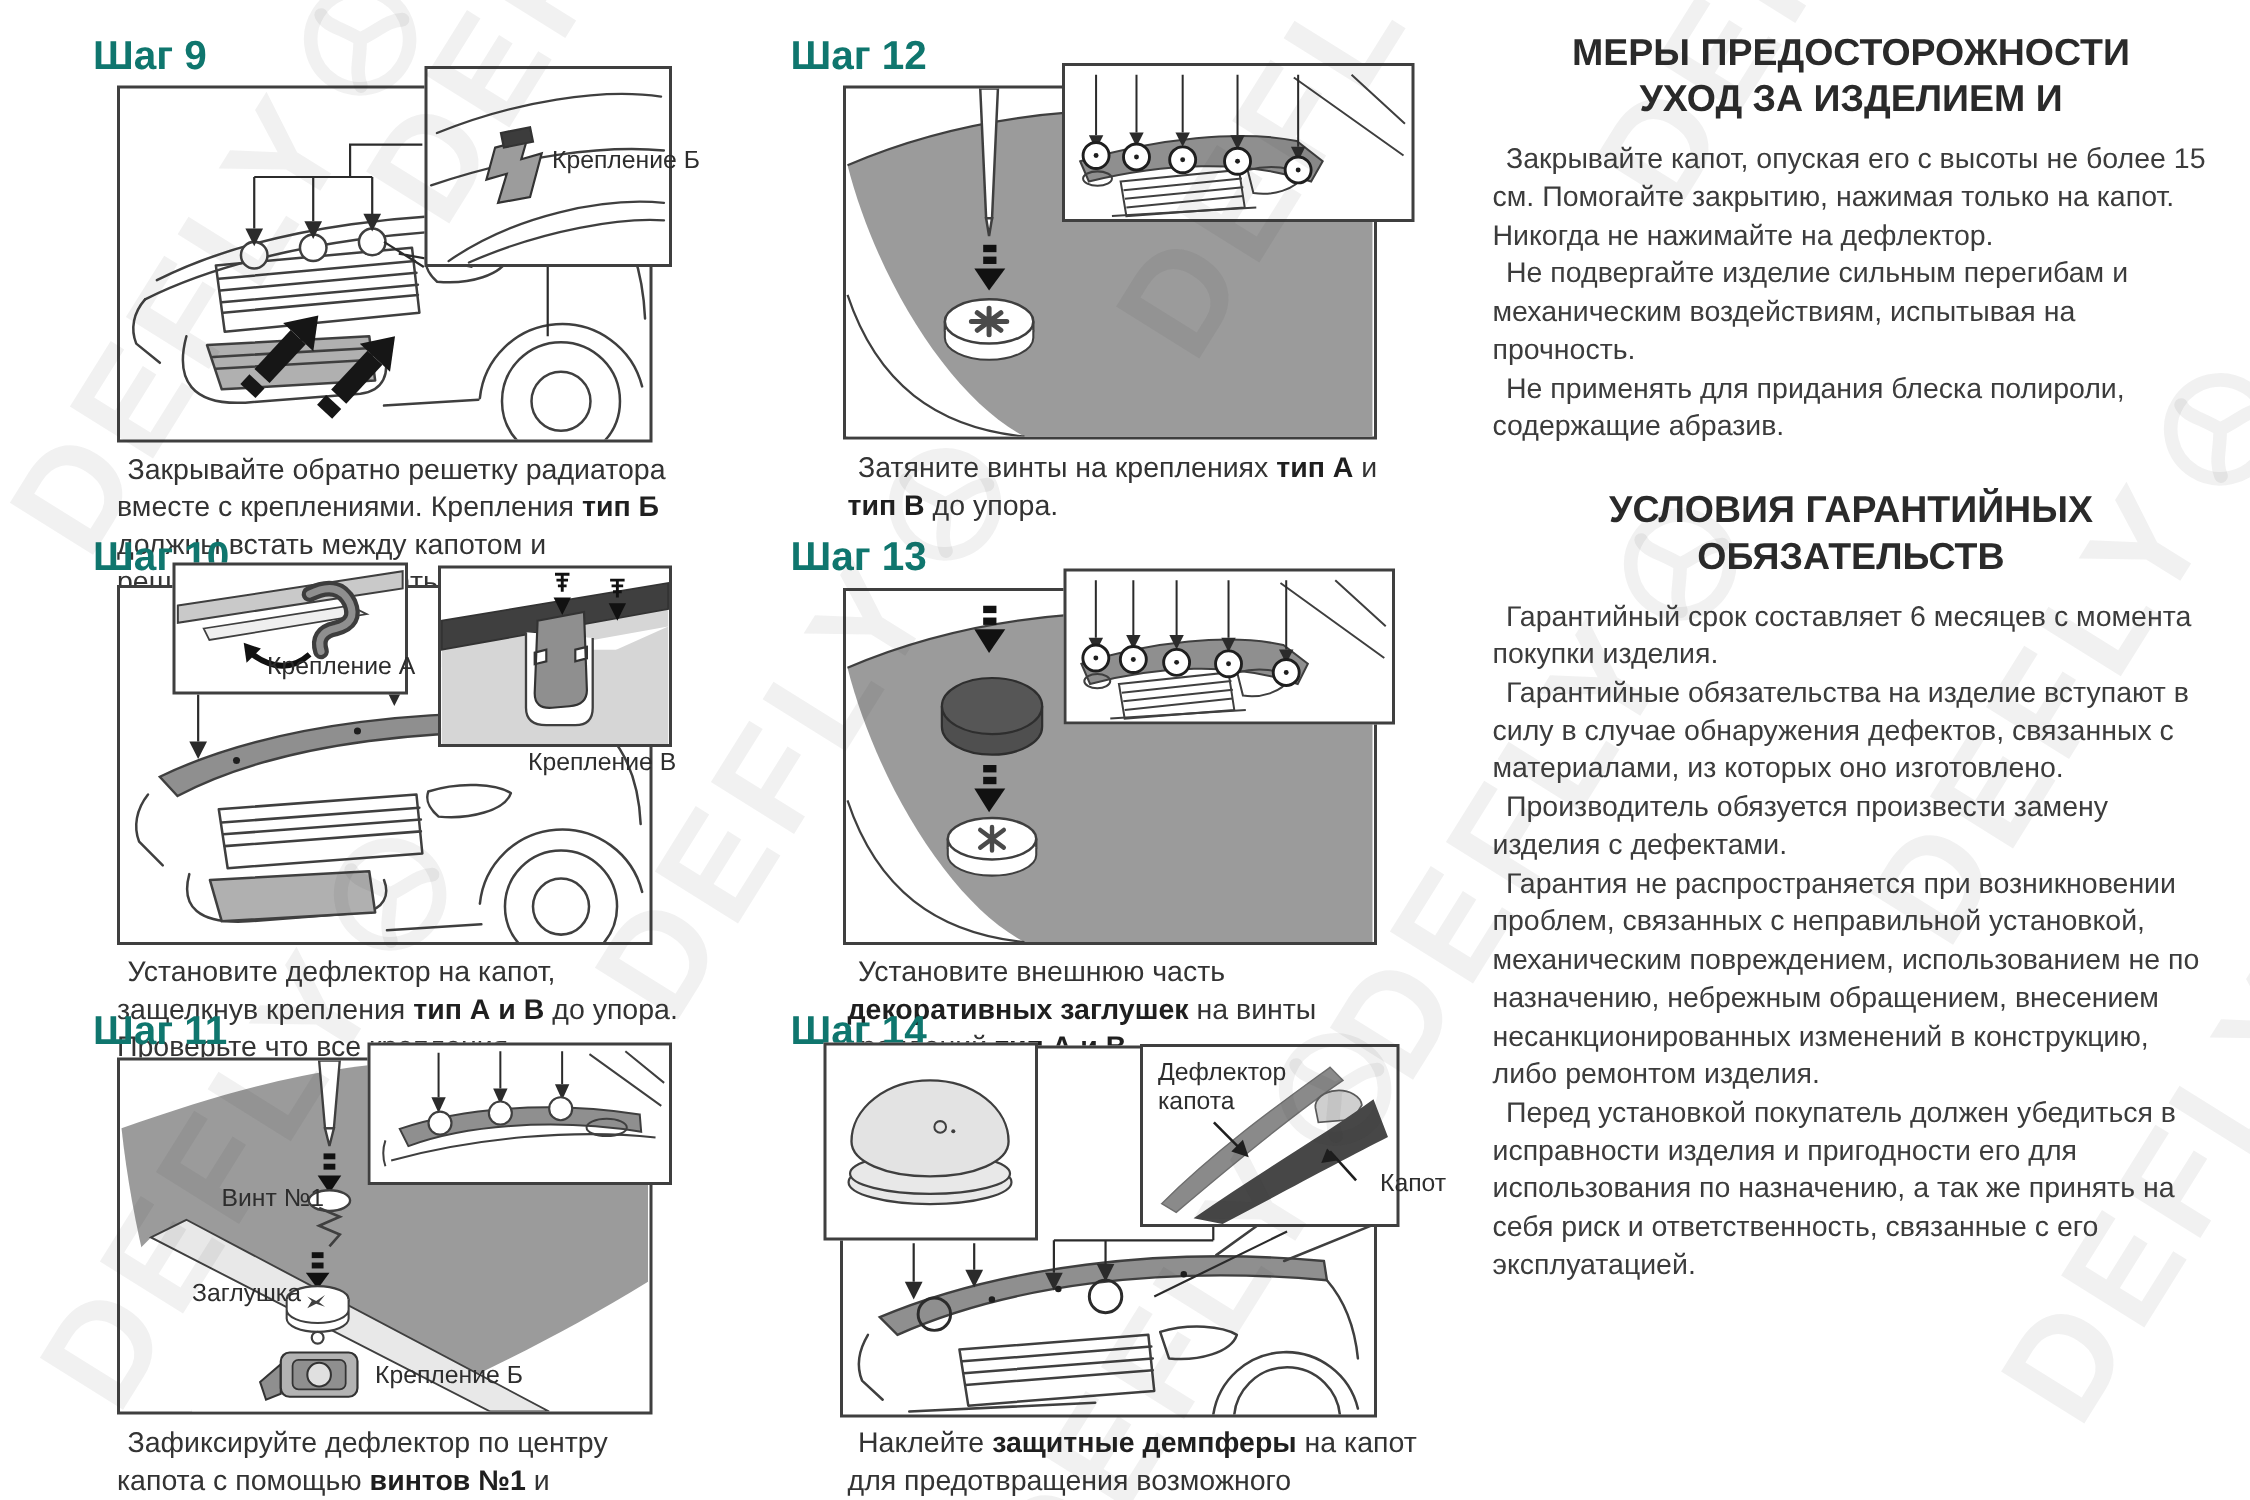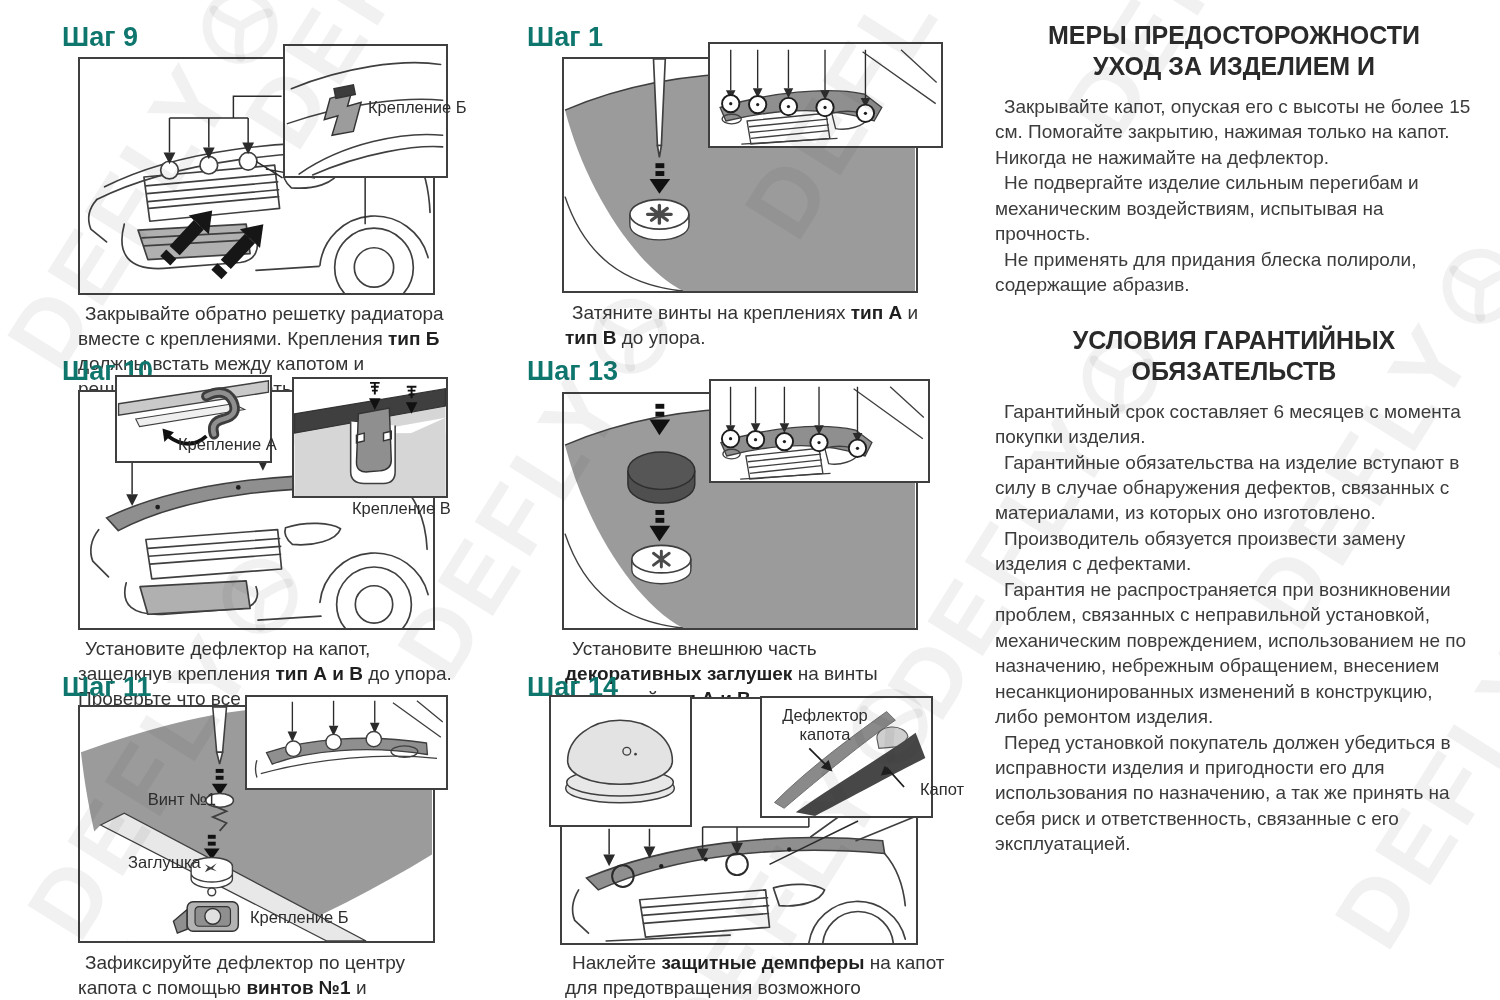--- a/index.html
+++ b/index.html
@@ -222,21 +222,21 @@
           <circle cx="88" cy="47" r="8"></circle>
           <circle cx="130" cy="44" r="8"></circle>
       </g>
     </svg>
   </div>
   <div class="diag-label" style="left:146px;top:790px;width:70px;text-align:right;">Винт №1</div>
   <div class="diag-label" style="left:128px;top:853px;width:72px;text-align:right;">Заглушка</div>
   <div class="diag-label" style="left:250px;top:908px;">Крепление Б</div>
   <div class="caption" style="left:78px;top:950px;width:376px;"><span>Зафиксируйте дефлектор по центру капота с помощью </span><b>винтов №1</b><span> и внутренней части декоративных </span></div>
 
-  <div class="step-title" style="left:527px;top:22px;">Шаг 1</div>
+  <div class="step-title" style="left:527px;top:22px;">Шаг 12</div>
   <div class="dbox" style="left:562px;top:57px;width:356px;height:236px;">
     <svg viewBox="0 0 356 236">
       <path d="M0,52 C70,22 150,10 240,16 L356,34 L356,236 L120,236 C70,210 20,130 0,52 Z" fill="#9b9b9b"></path>
       <path d="M0,140 C20,200 60,230 120,236 L0,236 Z" fill="#ffffff"></path>
       <path d="M0,140 C20,200 60,230 120,236" fill="none" stroke="#3f3f3f" stroke-width="1.5"></path>
       <path d="M0,52 C70,22 150,10 240,16 L356,34" fill="none" stroke="#3f3f3f" stroke-width="1.5"></path>
       <g>
         <polygon points="90,0 102,0 98,88 94,88" fill="#fff" stroke="#3f3f3f" stroke-width="1.7"></polygon>
         <polygon points="94,88 98,88 96,100" fill="#fff" stroke="#3f3f3f" stroke-width="1.7"></polygon>
       </g>
@@ -412,21 +412,21 @@
       <g stroke="#1e1e1e" stroke-width="1.8" fill="none">
         <path d="M48,52 L66,70"></path>
           <path d="M146,92 L128,72"></path>
       </g>
       <g fill="#1e1e1e">
         <polygon points="60,72 68,64 72,76"></polygon>
         <polygon points="126,70 134,78 122,80"></polygon>
       </g>
     </svg>
   </div>
-  <div class="diag-label" style="left:772px;top:706px;width:106px;text-align:center;">Дефлектор капота</div>
+  <div class="diag-label" style="left:772px;top:706px;width:106px;text-align:left;">Дефлектор капота</div>
   <div class="diag-label" style="left:920px;top:780px;">Капот</div>
   <div class="caption" style="left:565px;top:950px;width:380px;"><span>Наклейте </span><b>защитные демпферы</b><span> на капот для предотвращения возможного соприкосновения.</span></div>
 
   <div class="rightcol">
     <div class="sec-title">
       <div>МЕРЫ ПРЕДОСТОРОЖНОСТИ</div>
       <div>УХОД ЗА ИЗДЕЛИЕМ И</div>
     </div>
     <div class="gap"></div>
     <div class="body">

